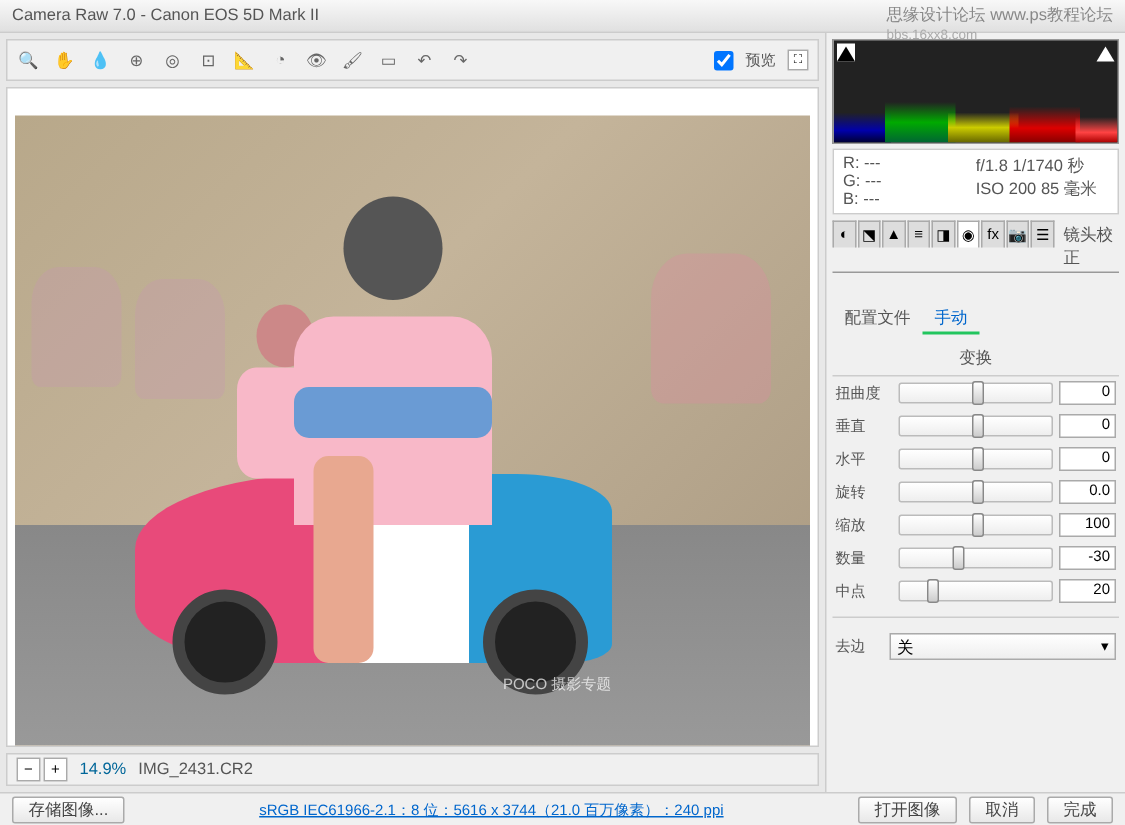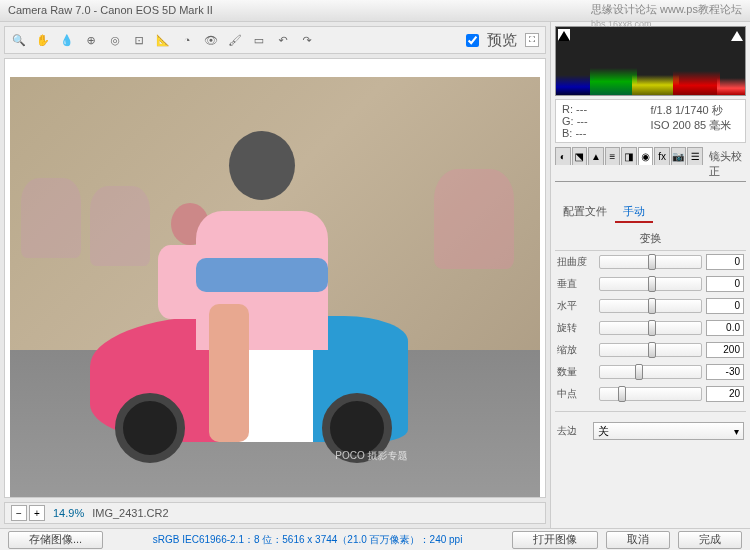--- a/index.html
+++ b/index.html
@@ -5,21 +5,21 @@
 *{margin:0;padding:0;box-sizing:border-box;font-family:"Microsoft YaHei",Arial,sans-serif;font-size:11px}
 body{background:#e8e8e8;width:750px;height:550px;overflow:hidden;position:relative}
 .titlebar{height:22px;background:linear-gradient(#f8f8f8,#e0e0e0);border-bottom:1px solid #ccc;padding:4px 8px;color:#555;font-size:11px}
 .watermark{position:absolute;top:2px;right:8px;color:#888;font-size:11px;z-index:100}
 .watermark .sub{font-size:9px;color:#aaa}
 .main{display:flex;height:506px}
 .left-panel{flex:1;display:flex;flex-direction:column;padding:4px}
 .toolbar{height:28px;background:#f0f0f0;border:1px solid #ccc;display:flex;align-items:center;padding:0 6px;gap:8px}
 .toolbar .tool-icon{width:16px;height:16px;display:flex;align-items:center;justify-content:center;color:#666;cursor:pointer}
 .toolbar .spacer{flex:1}
-.preview-label{color:#555;font-size:15px}
+.preview-label{color:#555;font-size:10px}
 .nav-arrows{display:flex;gap:2px}
 .nav-arrows span{width:14px;height:14px;border:1px solid #aaa;background:#fff;display:flex;align-items:center;justify-content:center;font-size:8px}
 .image-area{flex:1;background:#fff;border:1px solid #ccc;margin-top:4px;display:flex;align-items:flex-end;justify-content:center;position:relative}
 .photo{width:530px;height:420px;background:linear-gradient(135deg,#b8a88a 0%,#c4b49a 40%,#a89880 100%);position:relative;overflow:hidden}
 .street{position:absolute;bottom:0;width:100%;height:35%;background:linear-gradient(#888,#999)}
 .scooter{position:absolute;bottom:8%;left:15%;width:60%;height:50%}
 .scooter-body{position:absolute;bottom:10%;width:100%;height:60%;background:linear-gradient(90deg,#e84a7a 0%,#e84a7a 45%,#fff 45%,#fff 70%,#2a9bd4 70%);border-radius:40% 20% 10% 30%}
 .wheel{position:absolute;bottom:0;width:70px;height:70px;background:#222;border-radius:50%;border:8px solid #444}
 .wheel.front{right:5%}
 .wheel.rear{left:8%}
@@ -55,34 +55,34 @@
 .hb4{left:62%;width:25%;background:linear-gradient(to top,#800,#d00 40%,transparent);height:70%}
 .hb5{left:85%;width:15%;background:linear-gradient(to top,#a00,#f44 40%,transparent);height:50%}
 .meta-info{background:#fff;border:1px solid #ccc;padding:3px 6px;margin-top:3px;font-size:10px;color:#555;display:flex}
 .meta-left{width:50%}
 .meta-right{width:50%}
 .tabs-row{display:flex;margin-top:4px;border-bottom:1px solid #999;gap:1px}
 .tab-icon{width:20px;height:18px;background:#ddd;border:1px solid #aaa;border-bottom:none;display:flex;align-items:center;justify-content:center;font-size:10px;cursor:pointer}
 .tab-icon.active{background:#fff}
 .sub-tabs{display:flex;margin-top:20px;font-size:11px}
 .sub-tab{padding:2px 8px;color:#555;cursor:pointer}
-.sub-tab.active{color:#06c;border-bottom:2px solid #b91c1c}
+.sub-tab.active{color:#06c;border-bottom:2px solid #22c55e}
 .section-title{text-align:center;font-size:11px;color:#555;padding:4px;border-bottom:1px solid #ccc;margin-top:4px}
 .slider-row{display:flex;align-items:center;padding:3px 2px;gap:4px}
 .slider-label{width:38px;font-size:10px;color:#555}
 .slider-track{flex:1;height:14px;position:relative;background:linear-gradient(#fff,#eee);border:1px solid #bbb;border-radius:2px}
 .slider-thumb{position:absolute;top:-2px;width:8px;height:16px;background:linear-gradient(#fff,#ccc);border:1px solid #888;border-radius:2px}
 .slider-value{width:38px;height:16px;border:1px solid #aaa;background:#fff;font-size:10px;text-align:right;padding:1px 3px}
 .dropdown-row{display:flex;align-items:center;padding:4px 2px;gap:6px}
 .dropdown-label{width:30px;font-size:10px;color:#555}
 .dropdown{flex:1;height:18px;border:1px solid #aaa;background:linear-gradient(#fff,#eee);display:flex;align-items:center;padding:0 4px;font-size:10px;position:relative;cursor:pointer}
 .dropdown::after{content:"▾";position:absolute;right:4px}
 .bottom-bar{position:absolute;bottom:0;left:0;right:0;height:22px;background:#f0f0f0;border-top:1px solid #ccc;display:flex;align-items:center;padding:0 8px;gap:8px}
-.btn{height:18px;padding:0 20px;border:1px solid #aaa;background:linear-gradient(#fff,#e8e8e8);font-size:11px;color:#444;display:flex;align-items:center;cursor:pointer;border-radius:2px}
-.color-profile{flex:1;text-align:center;font-size:10px;color:#06c;}
+.btn{height:18px;padding:0 10px;border:1px solid #aaa;background:linear-gradient(#fff,#e8e8e8);font-size:11px;color:#444;display:flex;align-items:center;cursor:pointer;border-radius:2px}
+.color-profile{flex:1;text-align:center;font-size:10px;color:#06c;text-decoration:underline}
 .spacer-flex{flex:1}
 .divider{height:1px;background:#ccc;margin:6px 0}
 </style>
 </head>
 <body>
 
 <div class="titlebar">
   <span>Camera Raw 7.0 - Canon EOS 5D Mark II</span>
 </div>
 
@@ -224,21 +224,21 @@
       <div class="slider-track">
           <div class="slider-thumb" style="left:48%"></div>
         </div>
       <div class="slider-value">0.0</div>
     </div>
     <div class="slider-row">
       <span class="slider-label">缩放</span>
       <div class="slider-track">
           <div class="slider-thumb" style="left:48%"></div>
         </div>
-      <div class="slider-value">200</div>
+      <div class="slider-value">100</div>
     </div>
 
 
     <div class="slider-row">
       <span class="slider-label">数量</span>
       <div class="slider-track">
           <div class="slider-thumb" style="left:35%"></div>
         </div>
       <div class="slider-value">-30</div>
     </div>

